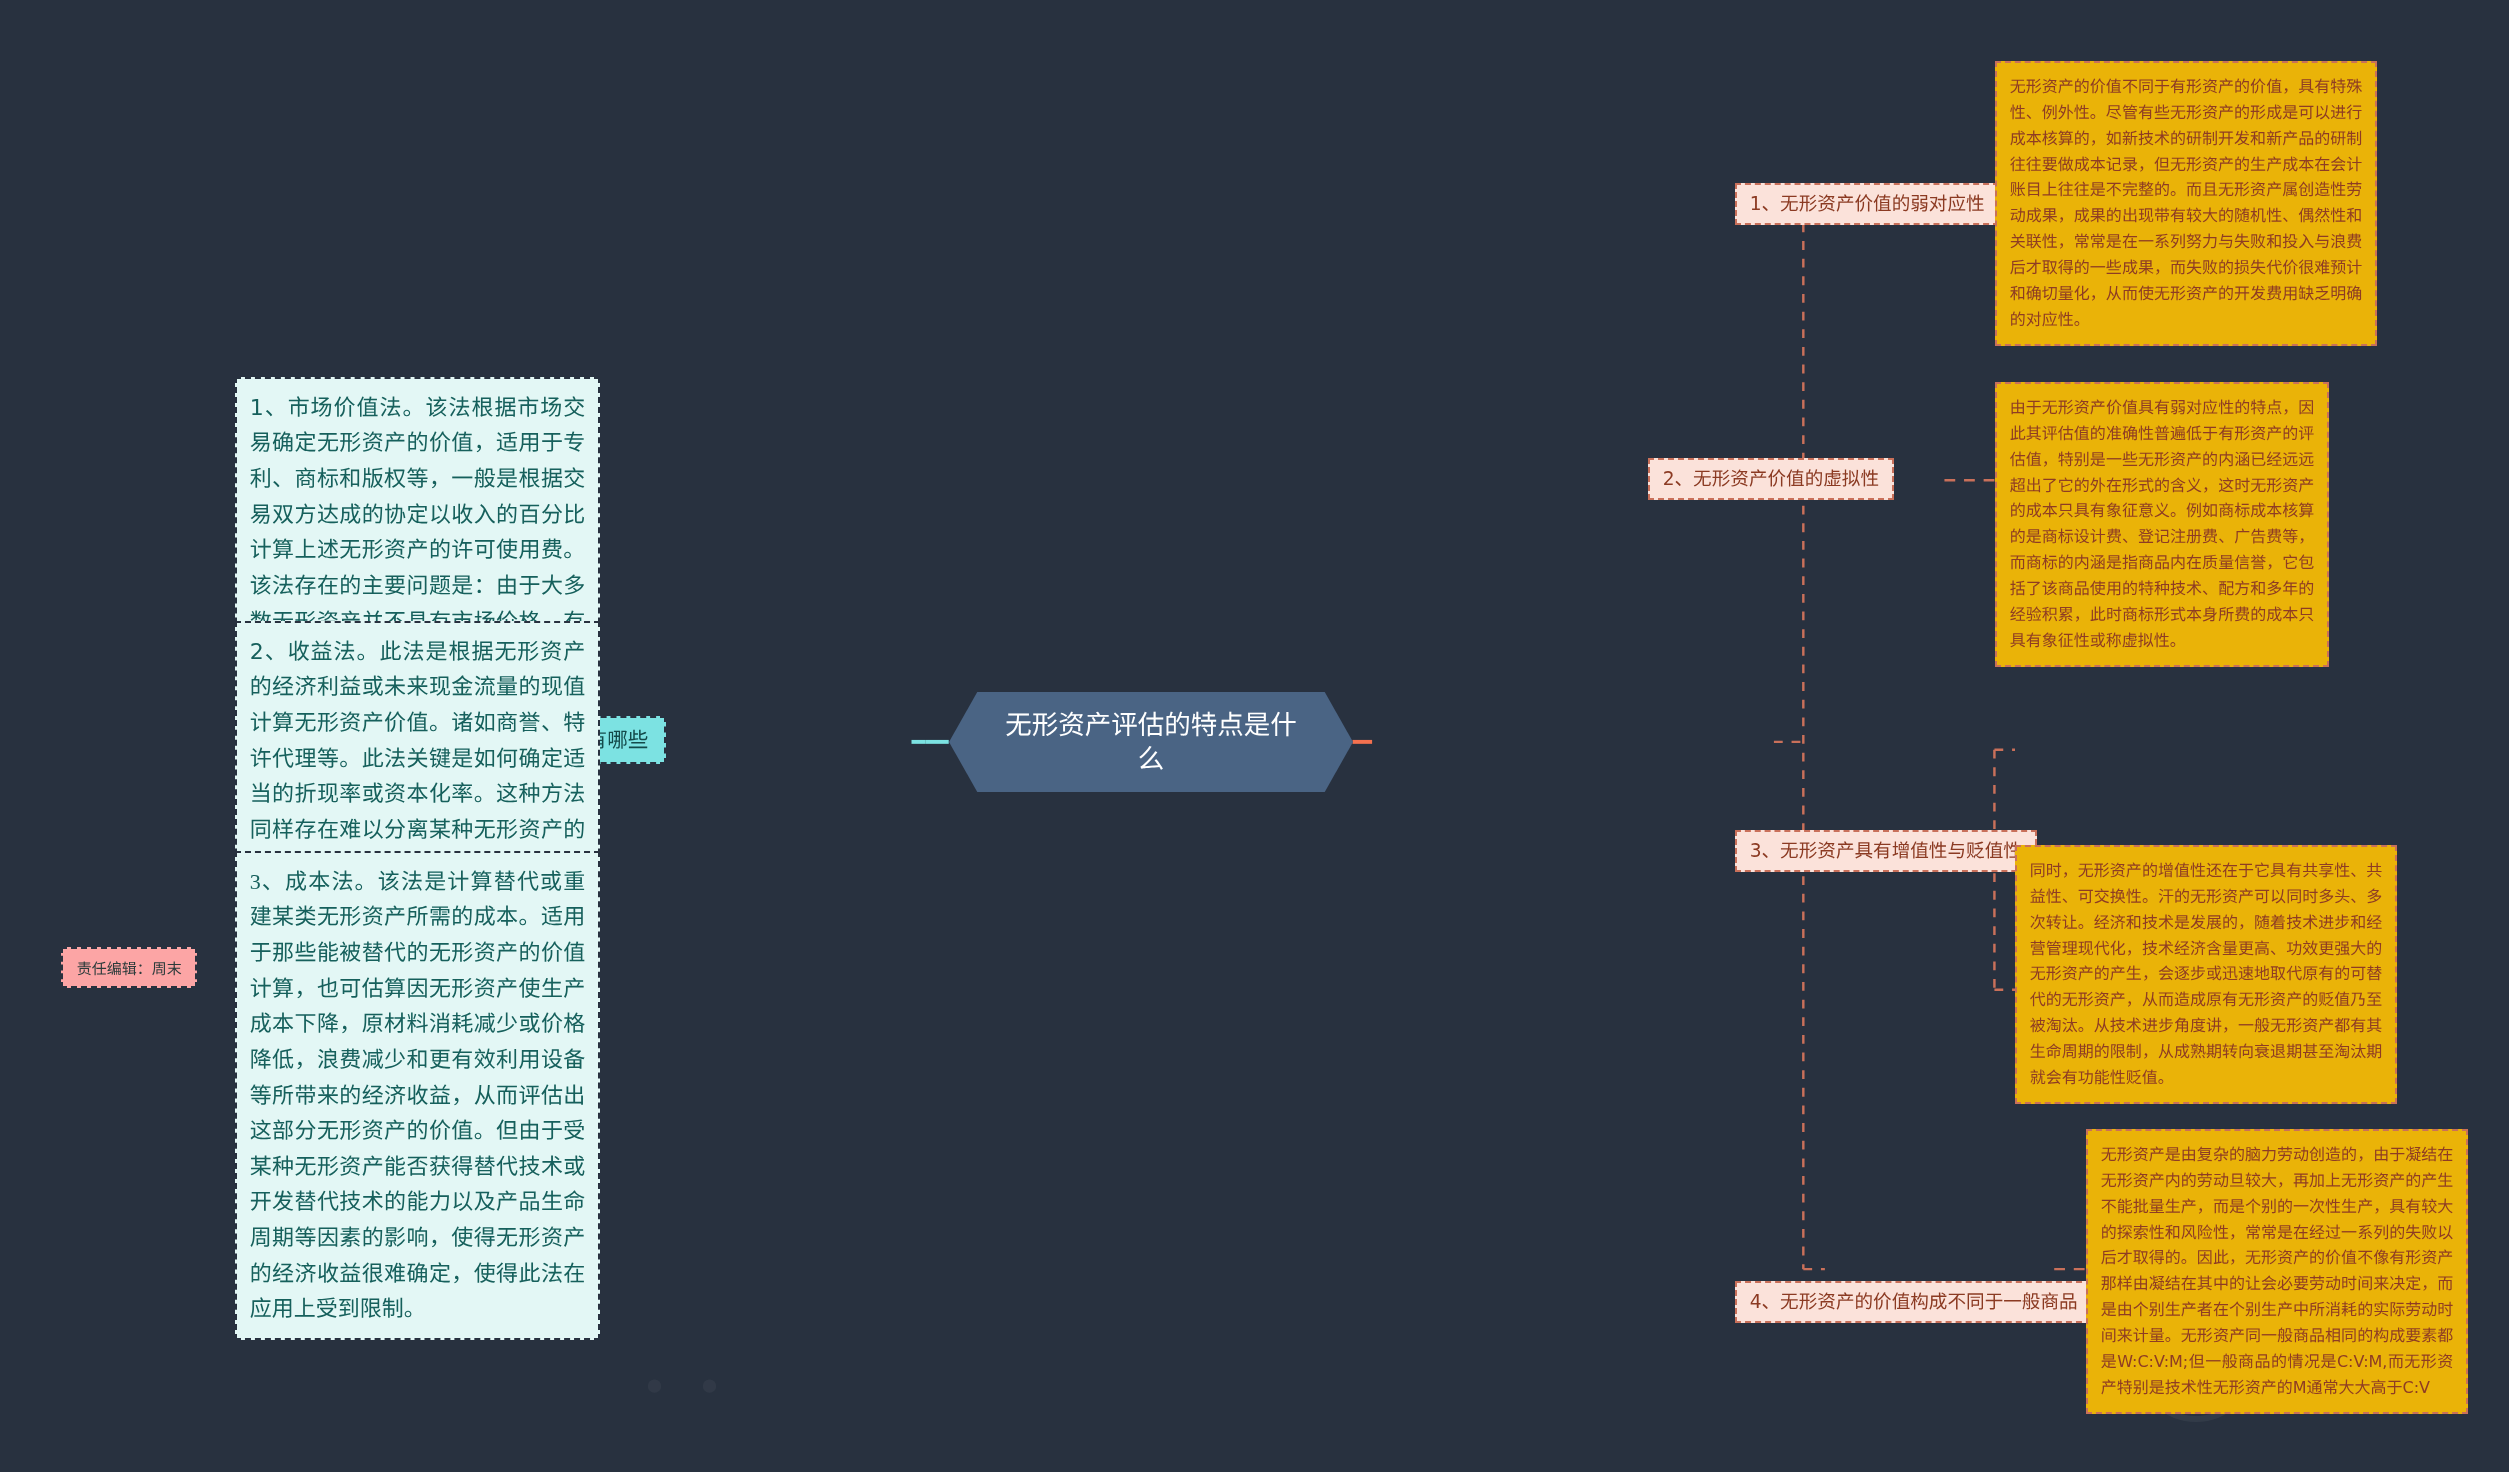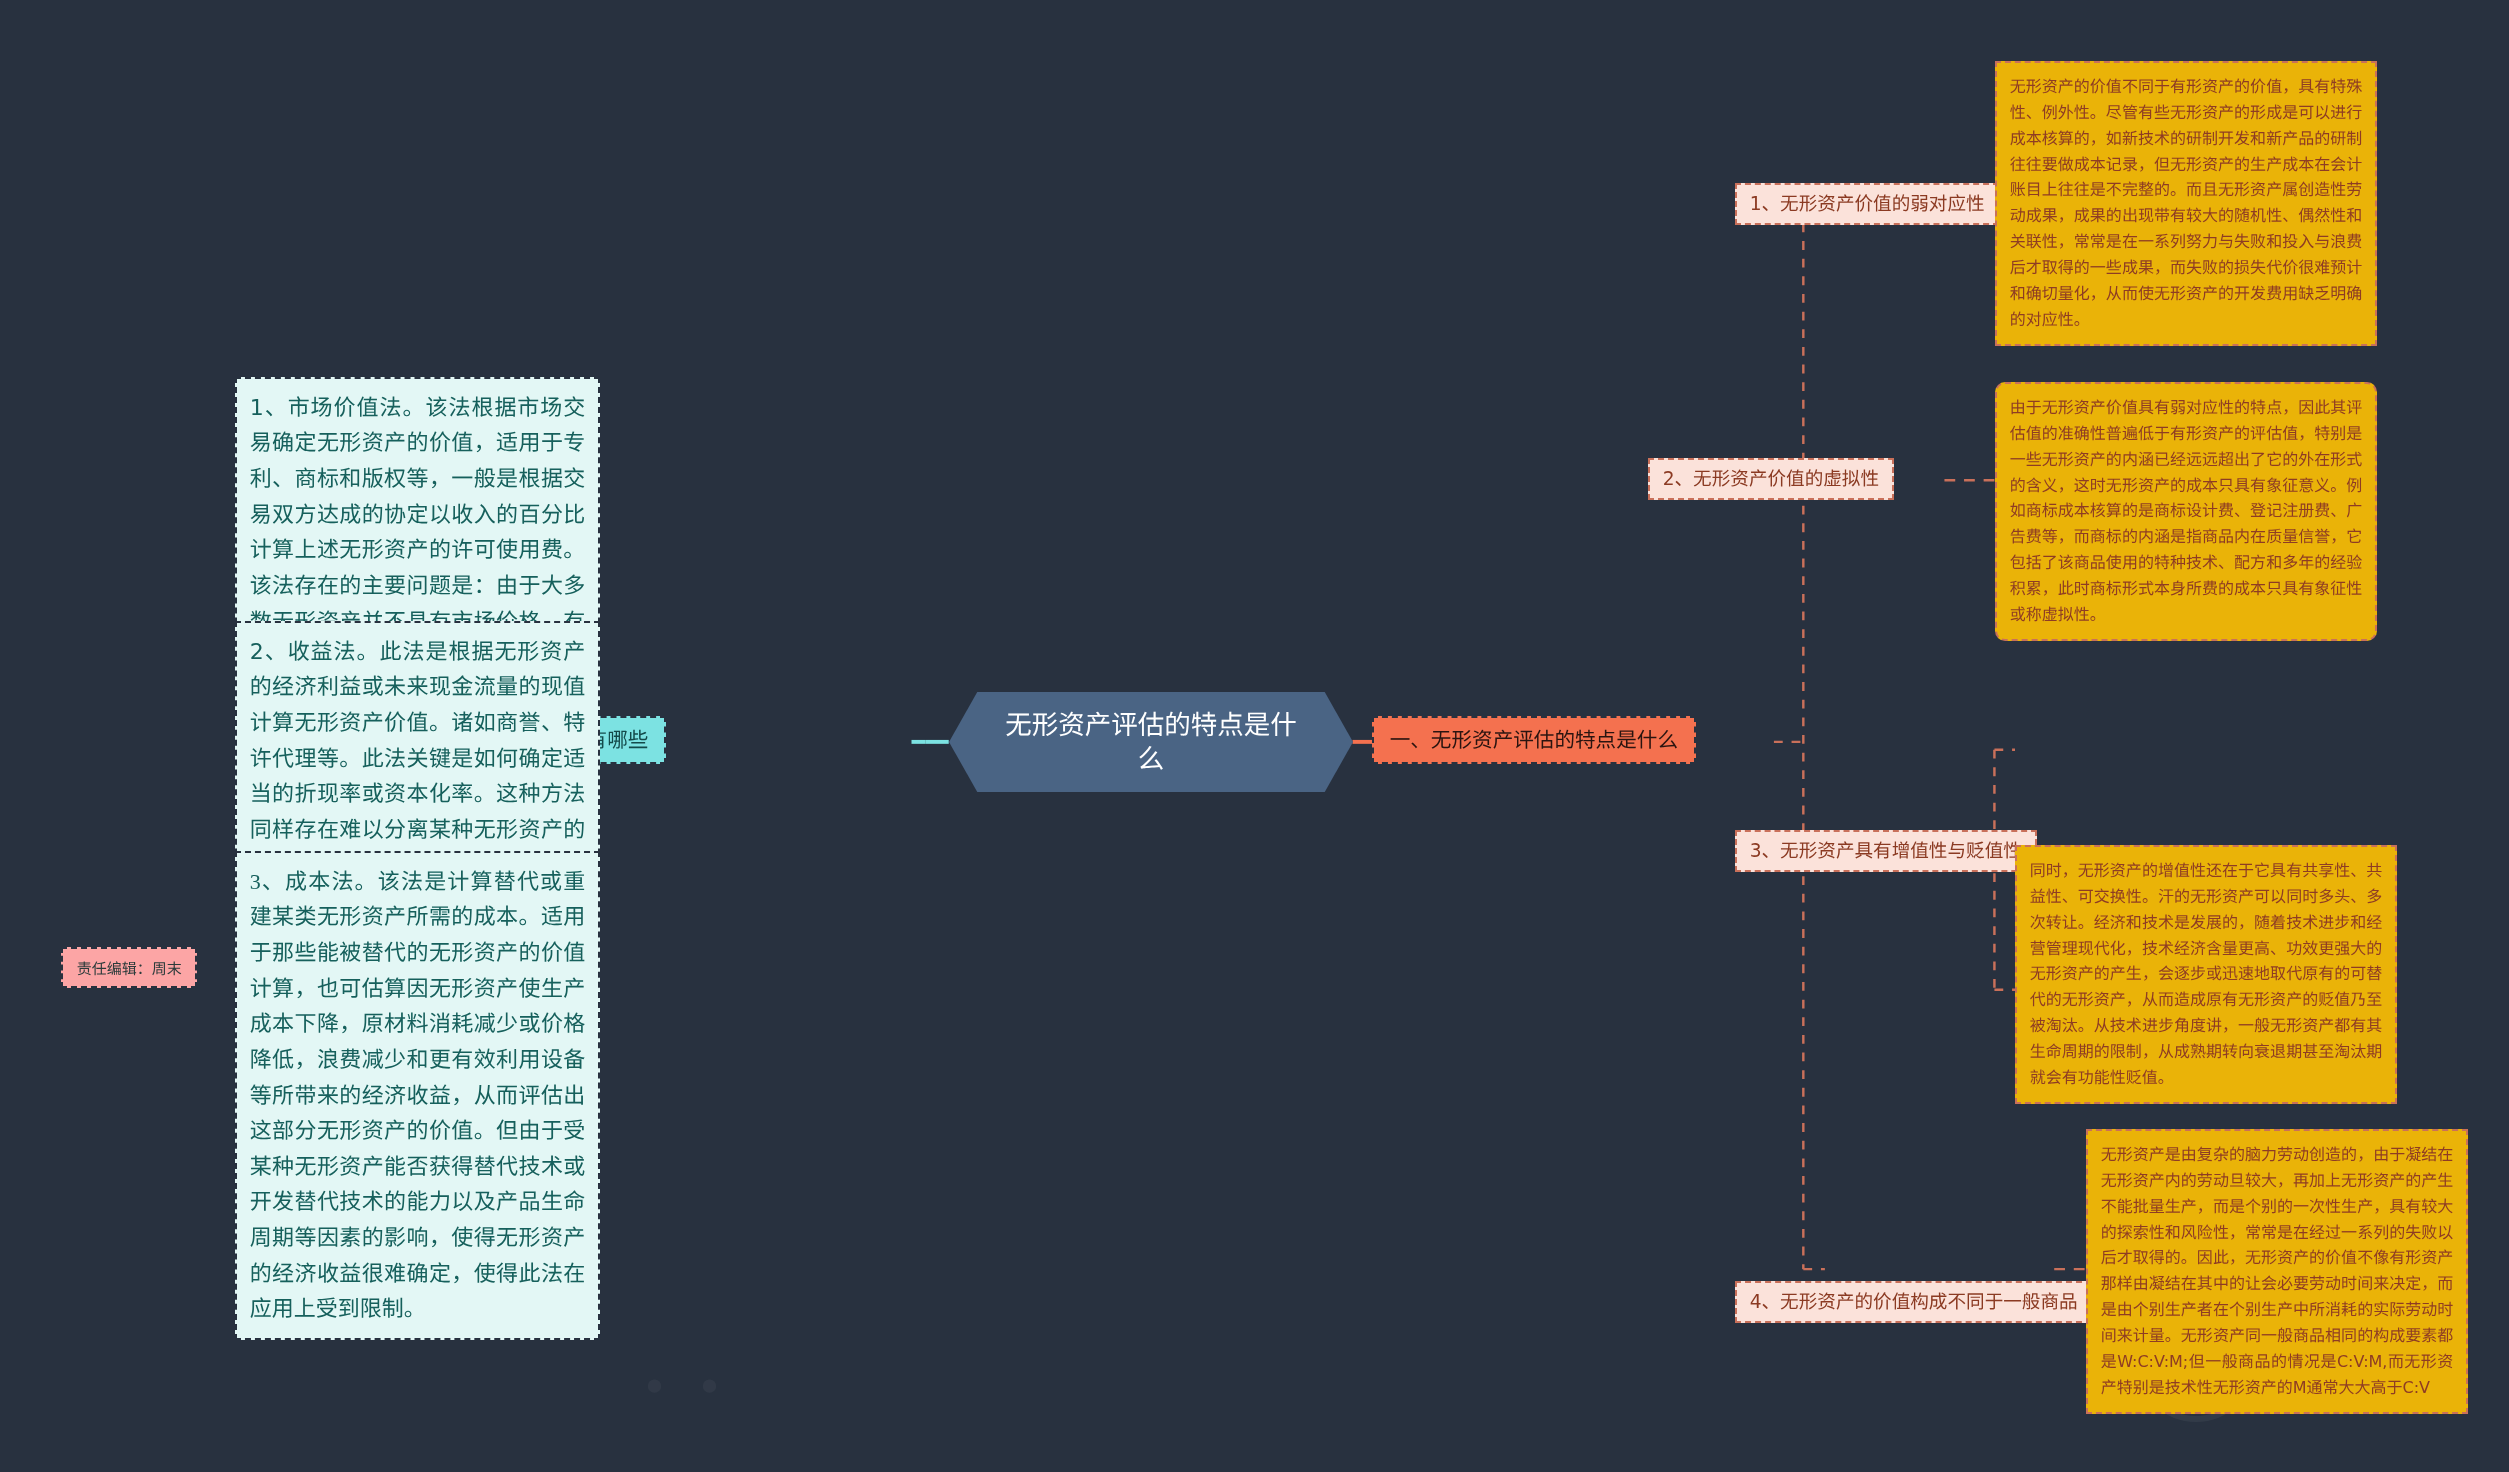--- a/index.html
+++ b/index.html
@@ -182,23 +182,20 @@
   </svg>
 
   <div class="node" id="root-node">
     <span>无形资产评估的特点是什么</span>
   </div>
 
   <div class="node branch" id="branch-left">
     <span>二、无形资产评估方法有哪些</span>
   </div>
 
-  <div class="node branch" id="branch-right">
-    <span>一、无形资产评估的特点是什么</span>
-  </div>
 
   <div class="node panel-left" style="left:235px; top:377px; width:365px;">
     <span>1、市场价值法。该法根据市场交易确定无形资产的价值，适用于专利、商标和版权等，一般是根据交易双方达成的协定以收入的百分比计算上述无形资产的许可使用费。该法存在的主要问题是：由于大多数无形资产并不具有市场价格，有些无形资产是独一无二的，难以确定交易价格，其次，无形资产一般都是与其他资产一起交易，很难单独分离其价值。</span>
   </div>
 
   <div class="node panel-left" style="left:235px; top:621px; width:365px;">
     <span>2、收益法。此法是根据无形资产的经济利益或未来现金流量的现值计算无形资产价值。诸如商誉、特许代理等。此法关键是如何确定适当的折现率或资本化率。这种方法同样存在难以分离某种无形资产的经济收益问题。此外，当某种技术尚处于早期开发阶段时，其无形资产可能不存在经济收益，因此不能应用此法进行计算。</span>
   </div>
 
   <div class="node panel-left" style="left:235px; top:851px; width:365px;font-family:Liberation Serif, serif;">
@@ -222,21 +219,21 @@
   </div>
 
   <div class="node sub-right" style="left:1735px; top:1281px;">
     <span>4、无形资产的价值构成不同于一般商品</span>
   </div>
 
   <div class="node panel-right" style="left:1995px; top:61px; width:382px;">
     <span>无形资产的价值不同于有形资产的价值，具有特殊性、例外性。尽管有些无形资产的形成是可以进行成本核算的，如新技术的研制开发和新产品的研制往往要做成本记录，但无形资产的生产成本在会计账目上往往是不完整的。而且无形资产属创造性劳动成果，成果的出现带有较大的随机性、偶然性和关联性，常常是在一系列努力与失败和投入与浪费后才取得的一些成果，而失败的损失代价很难预计和确切量化，从而使无形资产的开发费用缺乏明确的对应性。</span>
   </div>
 
-  <div class="node panel-right" style="left:1995px; top:382px; width:382px;border-radius:10px;">
+  <div class="node panel-right" style="left:1995px; top:382px; width:334px;">
     <span>由于无形资产价值具有弱对应性的特点，因此其评估值的准确性普遍低于有形资产的评估值，特别是一些无形资产的内涵已经远远超出了它的外在形式的含义，这时无形资产的成本只具有象征意义。例如商标成本核算的是商标设计费、登记注册费、广告费等，而商标的内涵是指商品内在质量信誉，它包括了该商品使用的特种技术、配方和多年的经验积累，此时商标形式本身所费的成本只具有象征性或称虚拟性。</span>
   </div>
 
 
   <div class="node panel-right" style="left:2015px; top:845px; width:382px;">
     <span>同时，无形资产的增值性还在于它具有共享性、共益性、可交换性。汗的无形资产可以同时多头、多次转让。经济和技术是发展的，随着技术进步和经营管理现代化，技术经济含量更高、功效更强大的无形资产的产生，会逐步或迅速地取代原有的可替代的无形资产，从而造成原有无形资产的贬值乃至被淘汰。从技术进步角度讲，一般无形资产都有其生命周期的限制，从成熟期转向衰退期甚至淘汰期就会有功能性贬值。</span>
   </div>
 
   <div class="node panel-right" style="left:2086px; top:1129px; width:382px;">
     <span>无形资产是由复杂的脑力劳动创造的，由于凝结在无形资产内的劳动旦较大，再加上无形资产的产生不能批量生产，而是个别的一次性生产，具有较大的探索性和风险性，常常是在经过一系列的失败以后才取得的。因此，无形资产的价值不像有形资产那样由凝结在其中的让会必要劳动时间来决定，而是由个别生产者在个别生产中所消耗的实际劳动时间来计量。无形资产同一般商品相同的构成要素都是W:C:V:M;但一般商品的情况是C:V:M,而无形资产特别是技术性无形资产的M通常大大高于C:V</span>

